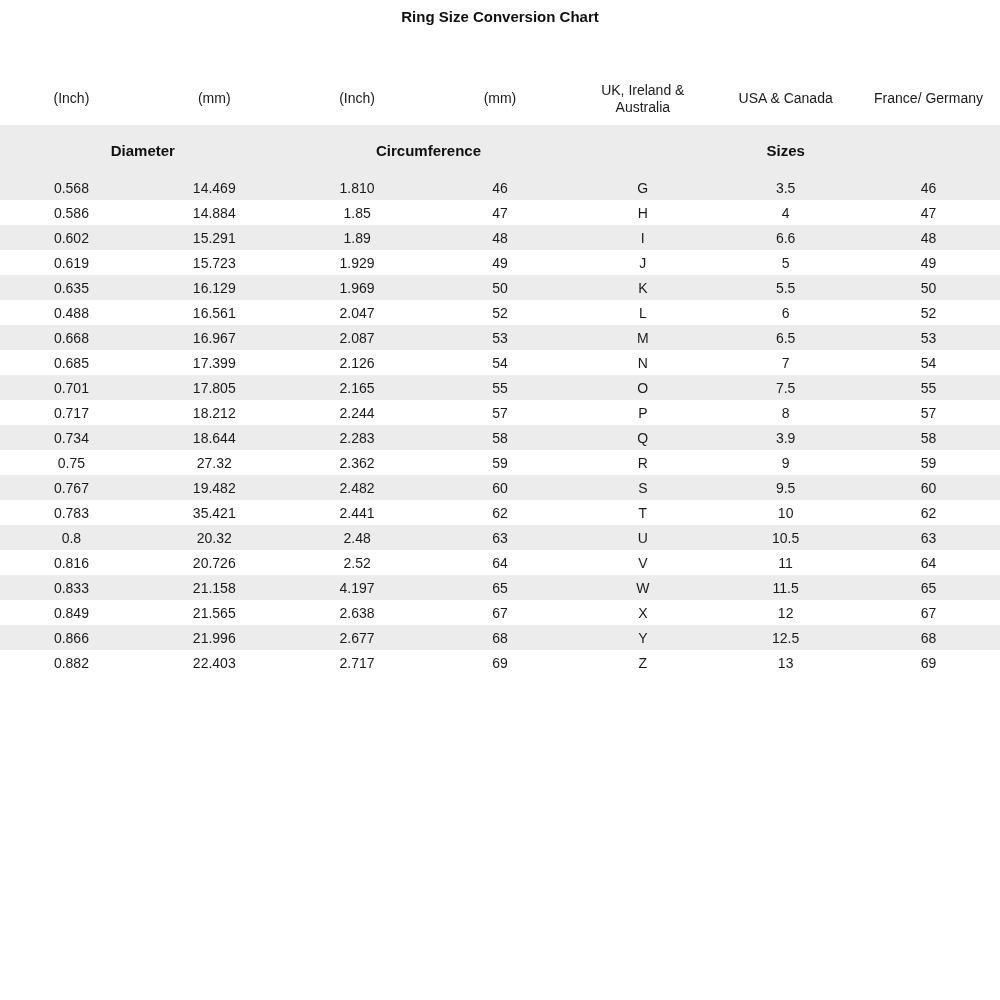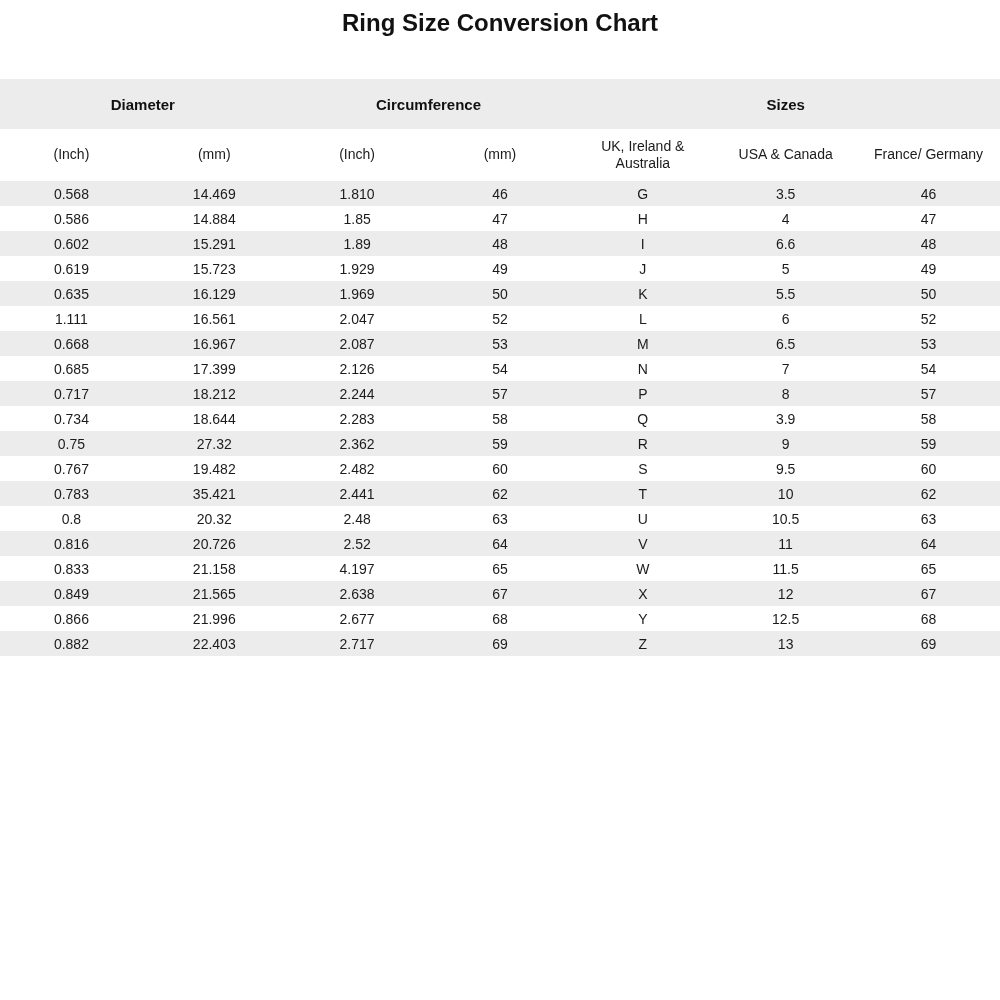--- a/index.html
+++ b/index.html
@@ -10,22 +10,22 @@
     color: #1b1b1b;
   }
   .page {
     width: 1000px;
     height: 1000px;
     background: #ffffff;
     overflow: hidden;
   }
   .title {
     margin: 0;
-    padding-top: 12px;
-    font-size: 24px;
+    padding-top: 6px;
+    font-size: 15px;
     line-height: 22px;
     font-weight: bold;
     text-align: center;
     color: #111111;
   }
   table.conversion-table {
     width: 100%;
     border-collapse: collapse;
     table-layout: fixed;
     margin-top: 45px;
@@ -67,34 +67,34 @@
     <colgroup>
       <col style="width:14.2857%">
         <col style="width:14.2857%">
       <col style="width:14.2857%">
         <col style="width:14.2857%">
       <col style="width:14.2857%">
         <col style="width:14.2857%">
       <col style="width:14.2858%">
     </colgroup>
     <thead>
-      <tr id="group-header-row">
-          <th colspan="2" class="group-th">Diameter</th>
-          <th colspan="2" class="group-th">Circumference</th>
-          <th colspan="3" class="group-th">Sizes</th>
-        </tr>
       <tr id="column-header-row">
           <th class="col-th">(Inch)</th>
           <th class="col-th">(mm)</th>
           <th class="col-th">(Inch)</th>
           <th class="col-th">(mm)</th>
           <th class="col-th">UK, Ireland &amp; Australia</th>
           <th class="col-th">USA &amp; Canada</th>
           <th class="col-th">France/ Germany</th>
         </tr>
+      <tr id="group-header-row">
+          <th colspan="2" class="group-th">Diameter</th>
+          <th colspan="2" class="group-th">Circumference</th>
+          <th colspan="3" class="group-th">Sizes</th>
+        </tr>
     </thead>
     <tbody id="table-body">
         <tr>
           <td>0.568</td>
           <td>14.469</td>
           <td>1.810</td>
           <td>46</td>
           <td>G</td>
           <td>3.5</td>
           <td>46</td>
@@ -129,21 +129,21 @@
         <tr>
           <td>0.635</td>
           <td>16.129</td>
           <td>1.969</td>
           <td>50</td>
           <td>K</td>
           <td>5.5</td>
           <td>50</td>
         </tr>
         <tr>
-          <td>1.111</td>
+          <td>0.488</td>
           <td>16.561</td>
           <td>2.047</td>
           <td>52</td>
           <td>L</td>
           <td>6</td>
           <td>52</td>
         </tr>
         <tr>
           <td>0.668</td>
           <td>16.967</td>
@@ -156,20 +156,29 @@
         <tr>
           <td>0.685</td>
           <td>17.399</td>
           <td>2.126</td>
           <td>54</td>
           <td>N</td>
           <td>7</td>
           <td>54</td>
         </tr>
         <tr>
+          <td>0.701</td>
+          <td>17.805</td>
+          <td>2.165</td>
+          <td>55</td>
+          <td>O</td>
+          <td>7.5</td>
+          <td>55</td>
+        </tr>
+        <tr>
           <td>0.717</td>
           <td>18.212</td>
           <td>2.244</td>
           <td>57</td>
           <td>P</td>
           <td>8</td>
           <td>57</td>
         </tr>
         <tr>
           <td>0.734</td>

